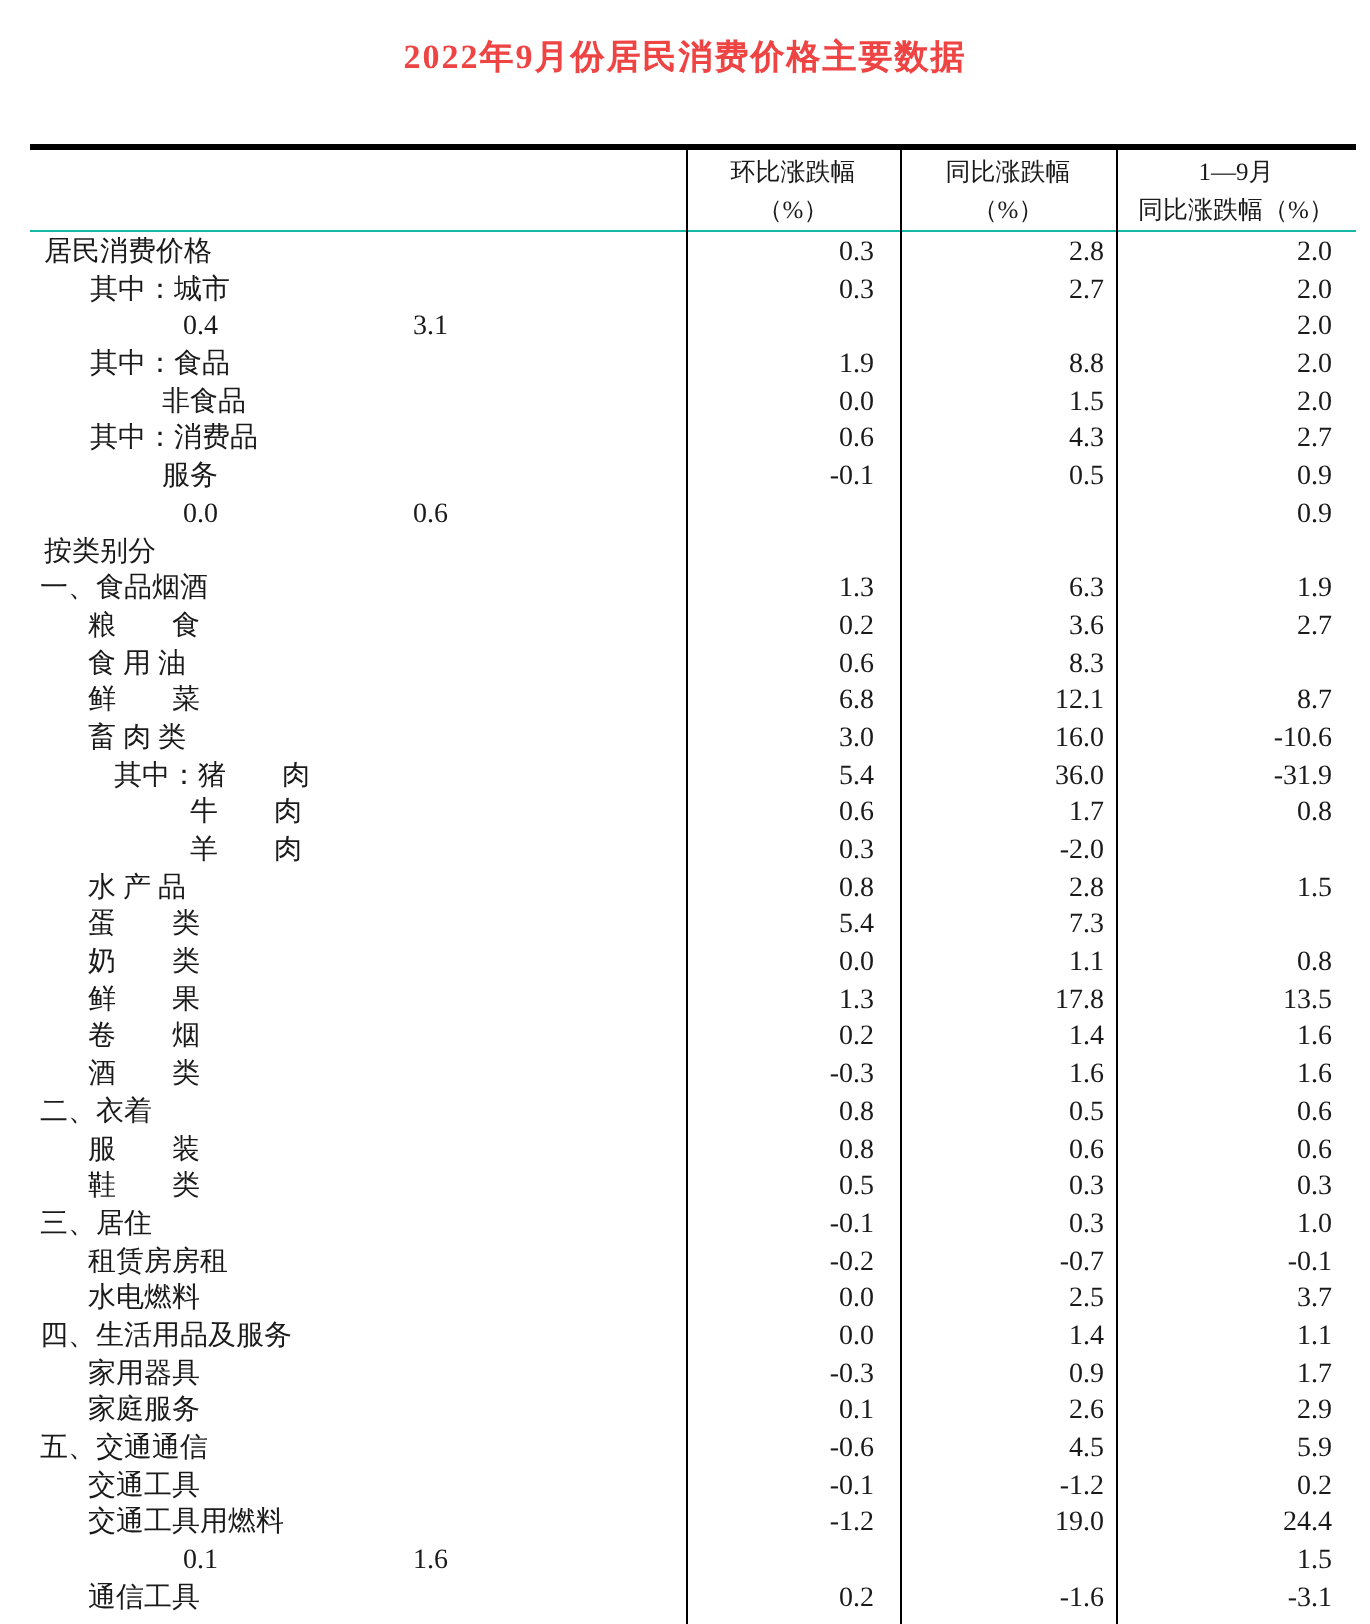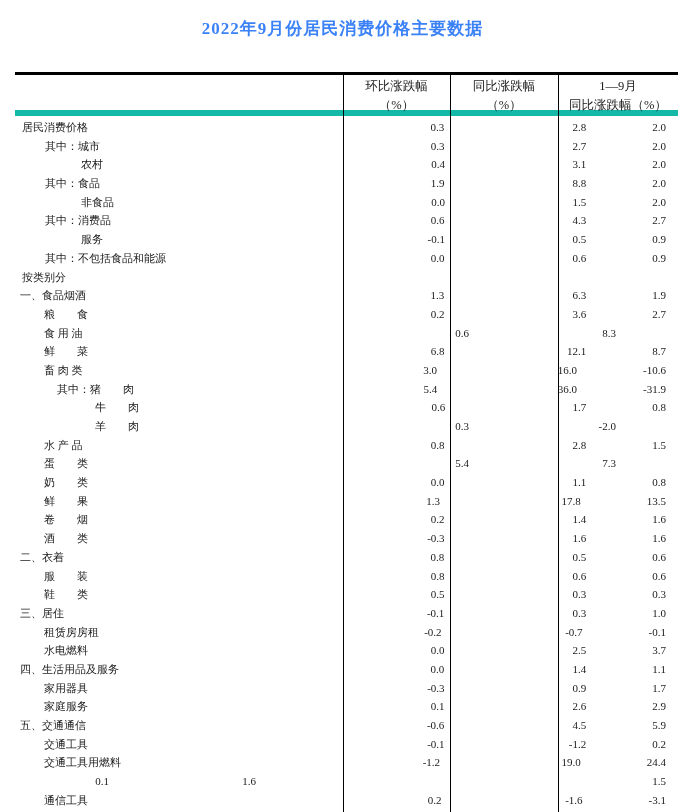--- a/index.html
+++ b/index.html
@@ -7,50 +7,50 @@
     position:relative;
     width:685px;height:812px;
     background:#ffffff;
     overflow:hidden;
     font-family:"Liberation Serif","DejaVu Serif",serif;
     color:#1a1a1a;
   }
   .title{
     position:absolute;top:17px;left:0;width:100%;
     margin:0;text-align:center;
-    font-size:17px;font-weight:bold;color:#3b82f6;
+    font-size:17px;font-weight:bold;color:#ef4444;
     letter-spacing:1px;
   }
   .table-wrap{
     position:absolute;left:15px;top:72px;
     width:663px;height:740px;
     border-top:3px solid #000;
     overflow:hidden;
   }
   .vline{position:absolute;top:0;bottom:0;width:1px;background:#000;}
   .vline-1{left:328px}
   .vline-2{left:435px}
   .vline-3{left:543px}
   .thead{
     height:41px;
-    border-bottom:6px solid #14b8a6;
+    border-bottom:1px solid #14b8a6;
     display:flex;
     box-sizing:border-box;
   }
   .hcell{
     text-align:center;
     font-size:12.5px;line-height:19px;
     padding-top:2px;box-sizing:border-box;
   }
   .hc0{width:328px}
   .hc1{width:107px}
   .hc2{width:108px}
   .hc3{flex:1}
   .tbody{padding-top:2px;}
-  .row{display:flex;height:18.7px;font-size:11px;gap:32px;}
+  .row{display:flex;height:18.7px;font-size:14px;}
   .row>*{line-height:18.7px;box-sizing:border-box;}
   .cell-label{width:328px;white-space:pre;overflow:hidden;}
   .cell-v{text-align:right;}
   .v1{width:107px;padding-right:13px;}
   .v2{width:108px;padding-right:6px;padding-left:16px;}
   .v3{flex:1;padding-right:12px;padding-left:28px;}
   
   .i-l0{padding-left:7px}
   .i-sec{padding-left:5px}
   .i-qz1{padding-left:30px}
@@ -95,21 +95,20 @@
           <div class="cell-v v2">2.8</div>
           <div class="cell-v v3">2.0</div>
         </div>
         <div class="row">
           <div class="cell-label i-qz1">其中：城市</div>
           <div class="cell-v v1">0.3</div>
           <div class="cell-v v2">2.7</div>
           <div class="cell-v v3">2.0</div>
         </div>
         <div class="row">
-          <div class="cell-label i-c1">农村</div>
           <div class="cell-v v1">0.4</div>
           <div class="cell-v v2">3.1</div>
           <div class="cell-v v3">2.0</div>
         </div>
         <div class="row">
           <div class="cell-label i-qz1">其中：食品</div>
           <div class="cell-v v1">1.9</div>
           <div class="cell-v v2">8.8</div>
           <div class="cell-v v3">2.0</div>
         </div>
@@ -125,21 +124,20 @@
           <div class="cell-v v2">4.3</div>
           <div class="cell-v v3">2.7</div>
         </div>
         <div class="row">
           <div class="cell-label i-c1">服务</div>
           <div class="cell-v v1">-0.1</div>
           <div class="cell-v v2">0.5</div>
           <div class="cell-v v3">0.9</div>
         </div>
         <div class="row">
-          <div class="cell-label i-qz1">其中：不包括食品和能源</div>
           <div class="cell-v v1">0.0</div>
           <div class="cell-v v2">0.6</div>
           <div class="cell-v v3">0.9</div>
         </div>
         <div class="row">
           <div class="cell-label i-l0">按类别分</div>
           <div class="cell-v v1"></div>
           <div class="cell-v v2"></div>
           <div class="cell-v v3"></div>
         </div>

